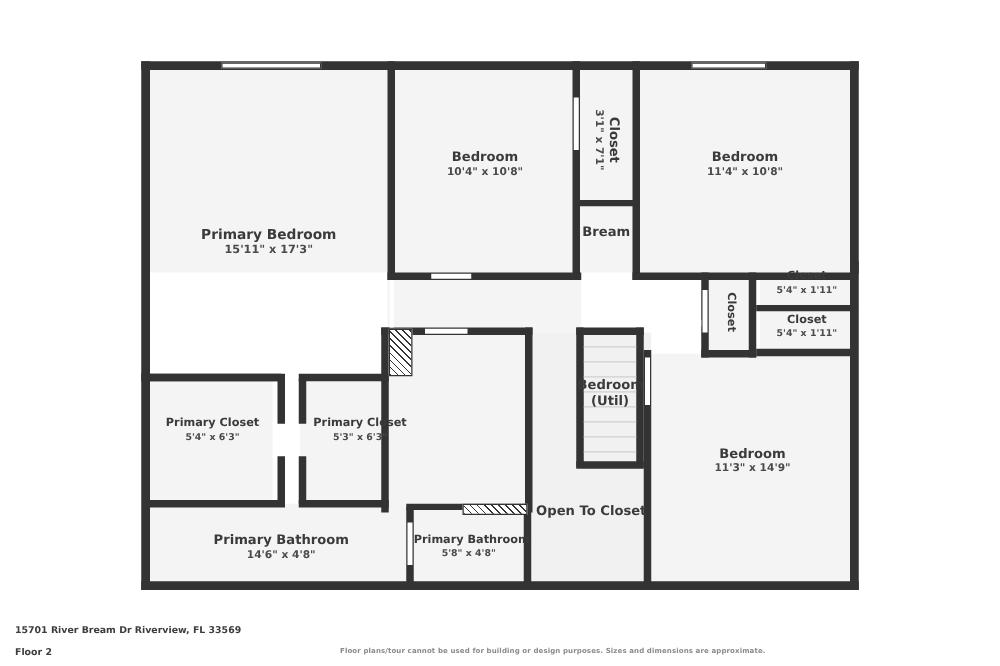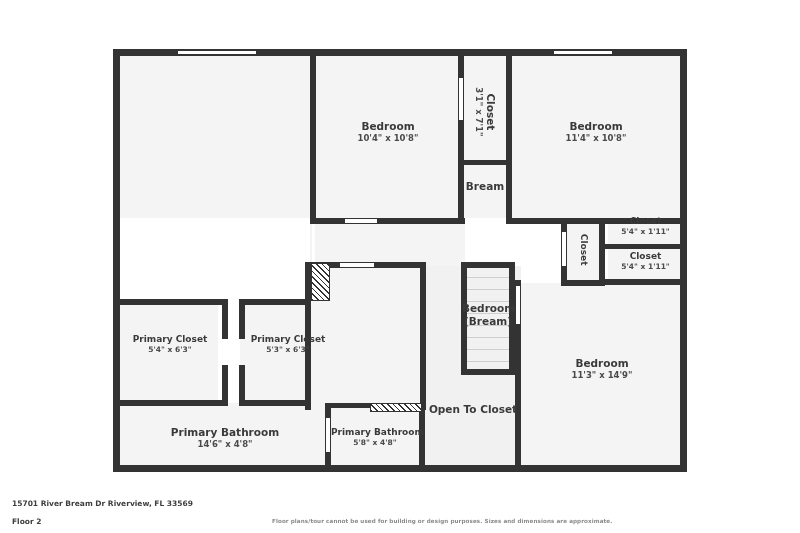--- a/index.html
+++ b/index.html
@@ -242,20 +242,24 @@
 
   <div class="tread" style="left:467px; top:277px; width:42px;"></div>
   <div class="tread" style="left:467px; top:289px; width:42px;"></div>
   <div class="tread" style="left:467px; top:301px; width:42px;"></div>
   <div class="tread" style="left:467px; top:313px; width:42px;"></div>
   <div class="tread" style="left:467px; top:325px; width:42px;"></div>
   <div class="tread" style="left:467px; top:337px; width:42px;"></div>
   <div class="tread" style="left:467px; top:349px; width:42px;"></div>
   <div class="tread" style="left:467px; top:361px; width:42px;"></div>
 
+  <div class="label big" style="left:125px; top:181px; width:180px;">
+    <span class="name">Primary Bedroom</span>
+    <span class="dims">15'11" x 17'3"</span>
+  </div>
 
   <div class="label" style="left:325px; top:120px; width:126px;">
     <span class="name">Bedroom</span>
     <span class="dims">10'4" x 10'8"</span>
   </div>
 
   <div class="label" style="left:533px; top:120px; width:126px;">
     <span class="name">Bedroom</span>
     <span class="dims">11'4" x 10'8"</span>
   </div>
@@ -294,21 +298,21 @@
   </div>
 
   <div class="label two-line small" style="left:245px; top:334px; width:86px;">
     <span class="name">Primary Closet</span>
     <span class="dims">5'3" x 6'3"</span>
   </div>
 
 
   <div class="label" style="left:462px; top:302px; width:52px;">
     <span class="name">Bedroom</span>
-    <span class="name">(Bream)</span>
+    <span class="name">(Util)</span>
   </div>
 
   <div class="label" style="left:420px; top:403px; width:106px;">
     <span class="name">Open To Closet</span>
   </div>
 
   <div class="label" style="left:130px; top:426px; width:190px;">
     <span class="name">Primary Bathroom</span>
     <span class="dims">14'6" x 4'8"</span>
   </div>

